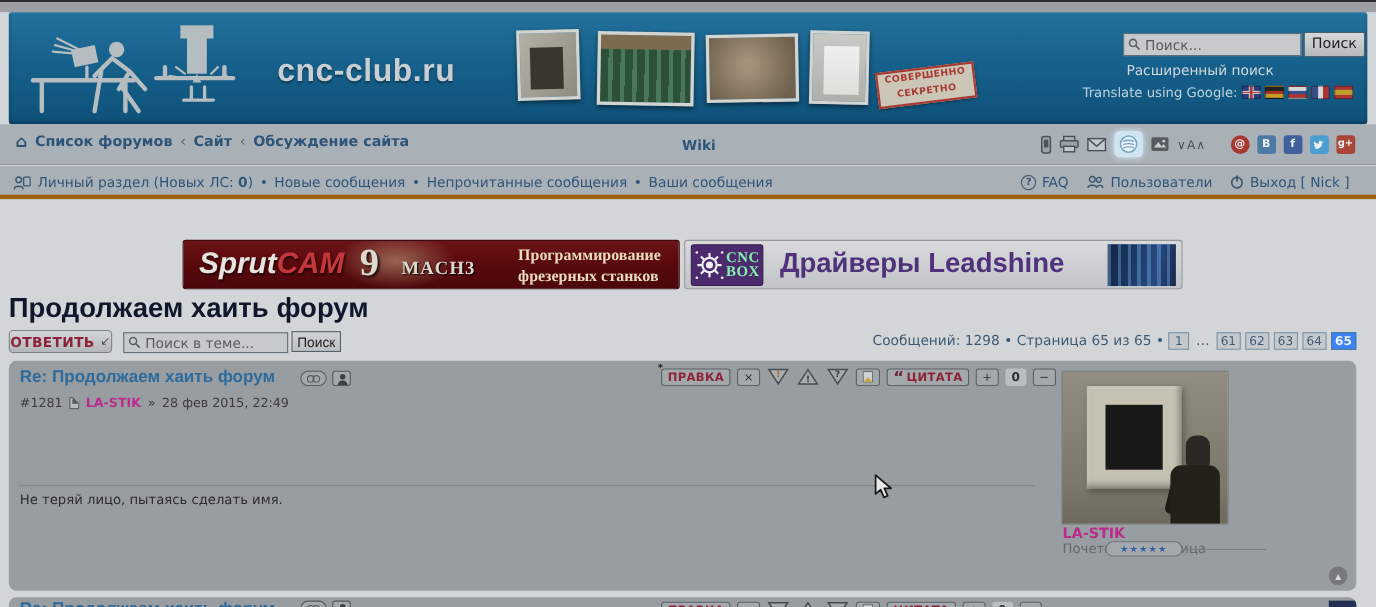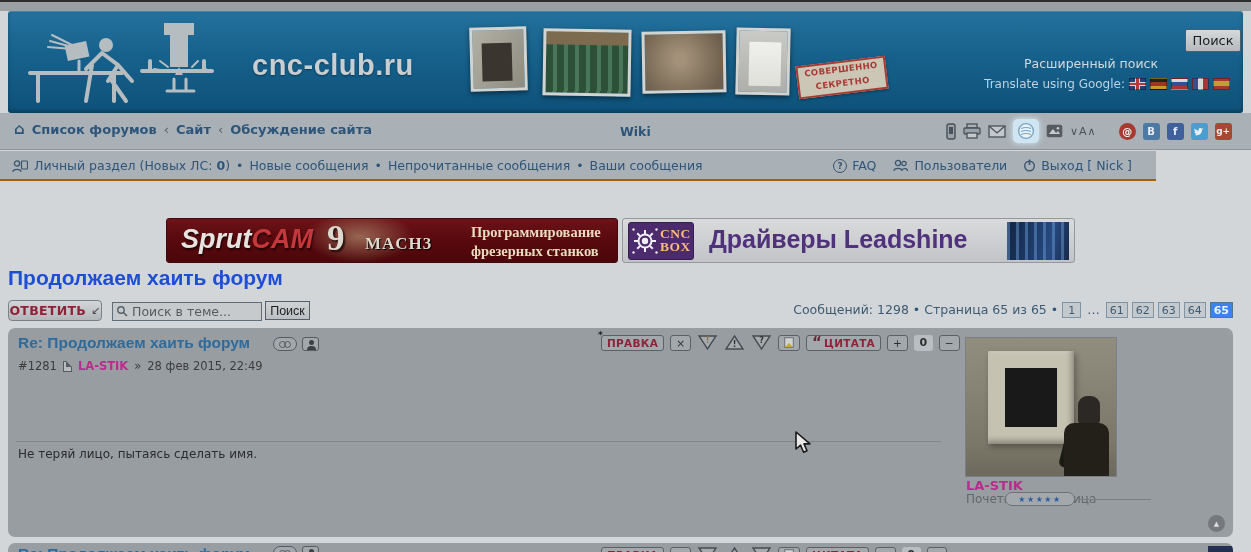--- a/index.html
+++ b/index.html
@@ -47,21 +47,21 @@
     linear-gradient(90deg,transparent 42%,#b23a3a 42%,#b23a3a 58%,transparent 58%),
     linear-gradient(0deg,transparent 32%,#d8d8d8 32%,#d8d8d8 68%,transparent 68%),
     linear-gradient(90deg,transparent 34%,#d8d8d8 34%,#d8d8d8 66%,transparent 66%),#27407c}
   .flag-de{background:linear-gradient(180deg,#222 33%,#a33327 33% 66%,#c59a27 66%)}
   .flag-ru{background:linear-gradient(180deg,#d8d8d8 33%,#35508f 33% 66%,#aa3535 66%)}
   .flag-fr{background:linear-gradient(90deg,#35508f 33%,#d8d8d8 33% 66%,#aa3535 66%)}
   .flag-es{background:linear-gradient(180deg,#aa3535 25%,#c0a02c 25% 75%,#aa3535 75%)}
 
   
   .nav1{left:0;top:113px;width:1251px;height:37px;background:#a9b0b6;border-bottom:1px solid #8d949a}
-  .nav2{left:0;top:151px;width:1156px;height:30px;background:#a9b0b6;border-bottom:2px solid #a16207}
+  .nav2{left:0;top:151px;width:1251px;height:30px;background:#a9b0b6;border-bottom:4px solid #a16207}
   .bc{left:14px;top:9px;display:flex;gap:7px;align-items:center;font-size:13px;font-weight:bold;color:#2d557a}
   .bc .home{font-size:15px;line-height:1}
   .bc .sep{color:#55606a;font-weight:normal}
   .wiki{left:620px;top:11px;font-weight:bold;font-size:12.5px;color:#2d557a;cursor:pointer}
   .nav-icons{left:946px;top:5px;display:flex;gap:7px;align-items:center;height:26px}
   .nicon{display:flex;align-items:center;justify-content:center;cursor:pointer}
   .hl{background:#cfe6f2;border-radius:5px;padding:3px 4px;box-shadow:0 0 6px #d7ecf7}
   .sq{width:17px;height:17px;border-radius:3px;color:#e9eef2;font-weight:bold;display:flex;
     align-items:center;justify-content:center;font-size:10px;cursor:pointer}
   .sq-mail{background:#a63a30;border-radius:50%}
@@ -88,30 +88,30 @@
   .b1-nine{position:absolute;left:160px;top:0;font-size:35px;font-weight:bold;color:#ded9cf;
     font-family:"Liberation Serif",serif;text-shadow:2px 2px 2px rgba(0,0,0,.7)}
   .b1-mach{position:absolute;left:198px;top:15px;font-family:"Liberation Serif",serif;font-weight:bold;
     font-size:17px;color:#ddd8cc;letter-spacing:1px;text-shadow:1px 1px 1px #000}
   .b1-text{position:absolute;left:304px;top:4px;font-family:"Liberation Serif",serif;font-weight:bold;
     font-size:14.5px;color:#e8dcbf;line-height:1.3}
   .banner2{left:622px;top:218px;width:453px;height:45px;border:1px solid #96989c;border-radius:3px;
     background:linear-gradient(180deg,#d8dadc,#c2c4c7);overflow:hidden;cursor:pointer}
   .b2-logo{position:absolute;left:5px;top:3px;width:66px;height:38px;background:#4b2a6e;border-radius:3px;
     border:1px solid #37204f;display:flex;align-items:center;padding:1px 2px}
-  .b2-logotext{font-family:"Liberation Serif",serif;font-weight:bold;font-size:13.5px;color:#fdba74;
+  .b2-logotext{font-family:"Liberation Serif",serif;font-weight:bold;font-size:13.5px;color:#86efac;
     line-height:.95;margin-left:1px;letter-spacing:.5px}
   .b2-caption{position:absolute;left:86px;top:6px;font-family:"Liberation Sans",sans-serif;
     font-weight:600;font-size:25px;color:#50327c}
   .b2-pcb{position:absolute;right:5px;top:3px;width:62px;height:38px;
     background:repeating-linear-gradient(90deg,rgba(110,160,220,.45) 0 3px,transparent 3px 9px),
     linear-gradient(100deg,#15294a 10%,#1d3a66 40%,#274a80 70%,#16294a)}
 
   
-  .topic-title{left:8px;top:266px;font-family:"Liberation Sans",sans-serif;font-size:21px;font-weight:600;color:#1d4ed8}
+  .topic-title{left:8px;top:266px;font-family:"Liberation Sans",sans-serif;font-size:25px;font-weight:600;color:#0f172a}
   .reply-btn{left:8px;top:300px;width:94px;height:21px;display:flex;align-items:center;justify-content:center;gap:5px;
     background:linear-gradient(#d3d6d8,#b3b7ba);border:1px solid #7b8287;border-radius:4px;
     font-size:12.5px;font-weight:bold;color:#8e2338;letter-spacing:.3px;cursor:pointer}
   .reply-btn .arrow{color:#4e4e4e;font-weight:normal;font-size:11px}
   .t-search-wrap{left:112px;top:301px;width:150px;height:19px}
   .t-search-btn{left:265px;top:301px;width:45px;height:19px;background:linear-gradient(#d0d3d5,#bcc0c3);
     border:1px solid #55606a;font-size:12.5px;color:#1e1e1e}
   .pageline{right:18px;top:302px;display:flex;gap:4px;align-items:flex-start;font-size:12.5px;color:#3e5a73}
   .pbox{min-width:19px;height:16px;border:1px solid #7f95a6;background:#c4c9cd;color:#3e5a73;font-size:11px;
     display:flex;align-items:center;justify-content:center;padding:0 3px;cursor:pointer}
@@ -205,20 +205,27 @@
     <div class="abs thumb t1"></div>
     <div class="abs thumb t2"></div>
     <div class="abs thumb t3"></div>
     <div class="abs thumb t4"></div>
 
     <div class="abs stamp">
       <div>СОВЕРШЕННО</div>
       <div>СЕКРЕТНО</div>
     </div>
 
+    <div class="abs h-search-wrap">
+      <svg class="mag" width="13" height="13" viewBox="0 0 13 13">
+        <circle cx="5" cy="5" r="3.2" stroke="#55606a" stroke-width="1.4" fill="none"></circle>
+        <path d="M7.5 7.5 L11 11" stroke="#55606a" stroke-width="1.6"></path>
+      </svg>
+      <input class="inp" placeholder="Поиск..." style="">
+    </div>
     <button class="abs h-search-btn">Поиск</button>
     <div class="abs h-adv">Расширенный поиск</div>
 
     <div class="abs h-translate">
       <span>Translate using Google:</span>
       <span class="flag flag-uk"></span>
       <span class="flag flag-de"></span>
       <span class="flag flag-ru"></span>
       <span class="flag flag-fr"></span>
       <span class="flag flag-es"></span>

